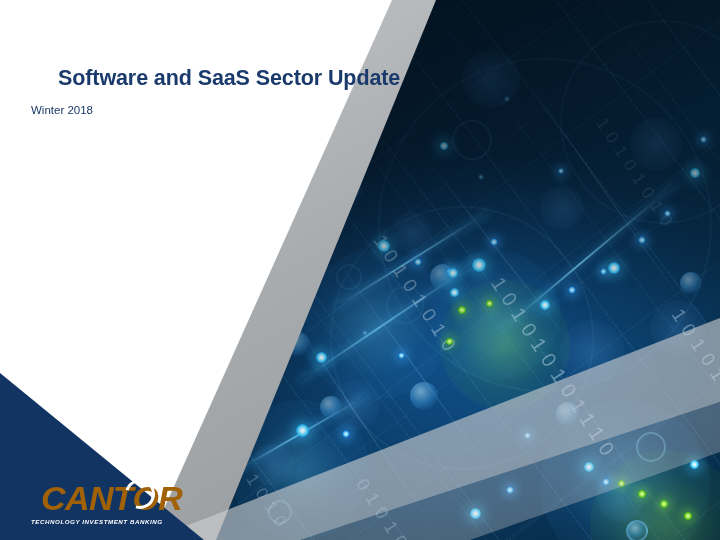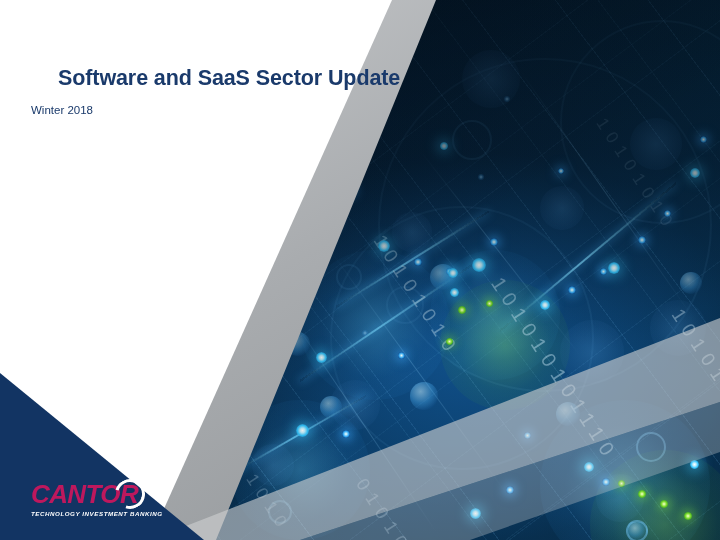--- a/index.html
+++ b/index.html
@@ -186,27 +186,28 @@
 
   
   .logo {
     position: absolute;
     left: 31px;
     top: 481px;
     width: 150px;
   }
   .logo-word {
     position: relative;
-    font-size: 26px;
+    font-size: 34px;
     font-weight: bold;
     font-style: italic;
-    color: #be185d;
+    color: #a16207;
     letter-spacing: -0.6px;
     line-height: 1;
     white-space: nowrap;
+    margin-left: 10px;
   }
   .logo-swoosh {
     position: absolute;
     left: 84px;
     top: -2px;
     width: 24px;
     height: 24px;
     border: 3px solid #ffffff;
     border-radius: 50%;
     border-left-color: transparent;

